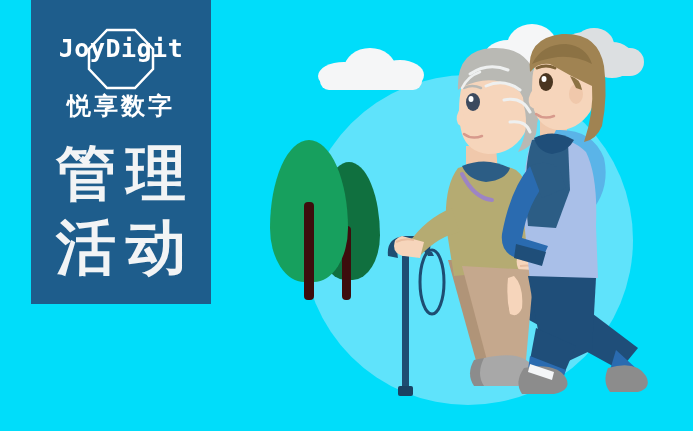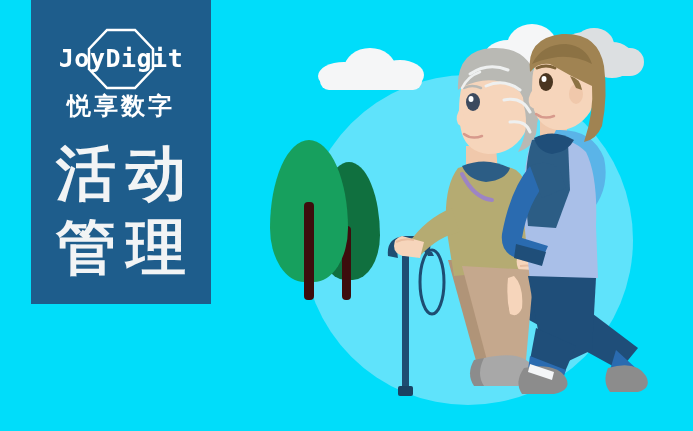--- a/index.html
+++ b/index.html
@@ -31,21 +31,21 @@
     position:relative;
     width:128px; height:62px;
     margin:0 auto;
   }
   #logo-hex {
     position:absolute; left:30px; top:0;
     width:68px; height:62px;
   }
   #logo-word {
     position:absolute;
-    left:0; top:14px; width:128px;
+    left:0; top:4px; width:128px;
     color:#ffffff;
     font-family:"DejaVu Sans Mono", monospace;
     font-size:25px;
     font-weight:bold;
     letter-spacing:0.5px;
     line-height:34px;
   }
   #logo-sub {
     margin-top:0;
     color:#ffffff;
@@ -253,19 +253,19 @@
       <div id="logo-mark">
         <svg id="logo-hex" viewBox="0 0 68 62">
           <polygon points="20,2 48,2 66,21 66,41 48,60 20,60 2,41 2,21" fill="none" stroke="#ffffff" stroke-width="2.5"></polygon>
         </svg>
         <div id="logo-word">JoyDigit</div>
       </div>
       <div id="logo-sub">悦享数字</div>
     </div>
 
     <div id="title-block">
+      <div class="title-line">管理</div>
       <div class="title-line">活动</div>
-      <div class="title-line">管理</div>
     </div>
 
   </div>
 
 </div>
 
 </body></html>

